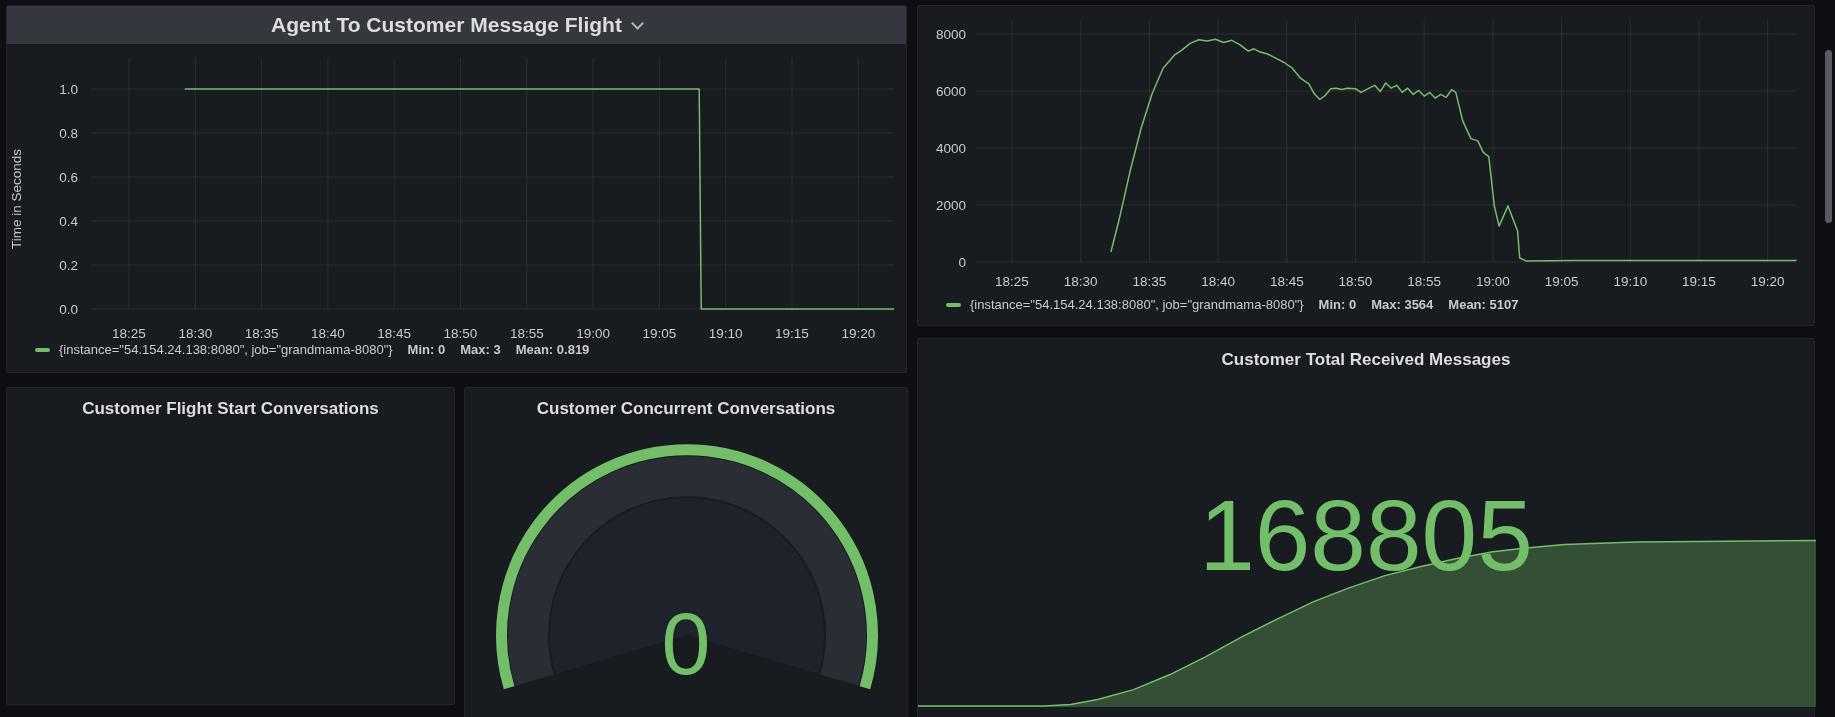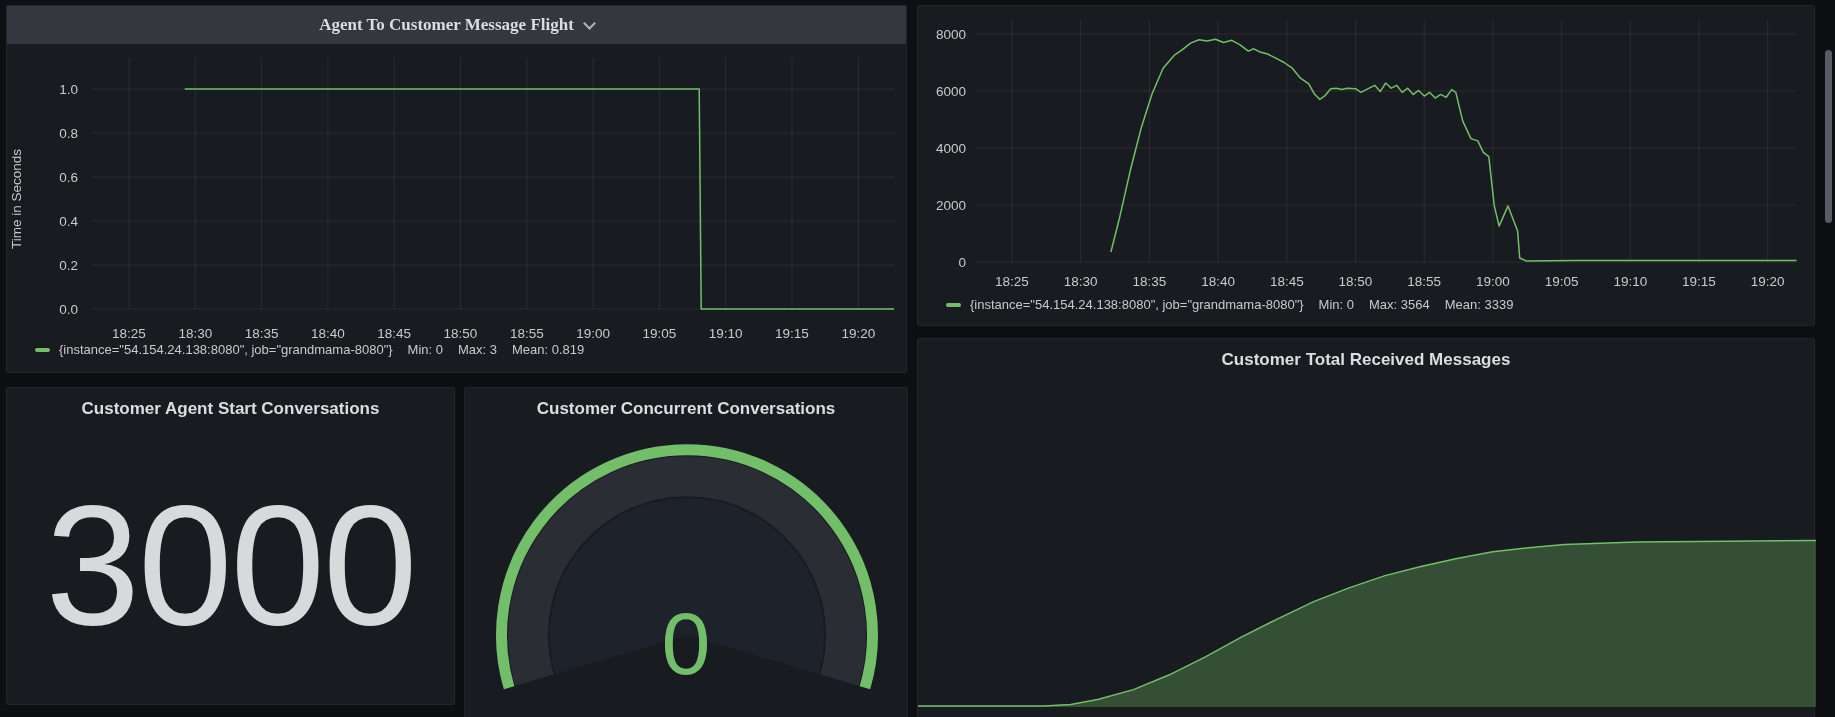--- a/index.html
+++ b/index.html
@@ -2,32 +2,32 @@
 <html style="--page-bg: #0e0f12; --panel-bg: #181b1f; --panel-border: #23252a; --header-bg: #34373d; --title-text: #dcdde0; --axis-text: #c9cacc; --legend-text: #c9cacc; --grid: rgba(255,255,255,0.08); --green: #73BF69; --stat-text: #d8d9da; --area-fill: rgba(115,191,105,0.32); --gauge-track: #2a2d34; --gauge-inner: #1e222a; --scrollbar: #585b61;"><head>
 <meta charset="utf-8">
 <style>
   html,body{margin:0;padding:0;background:#0e0f12;}
   .page{position:relative;width:1835px;height:717px;overflow:hidden;
         font-family:"Liberation Sans",sans-serif;background:var(--page-bg,#0e0f12);}
   .panel{position:absolute;background:var(--panel-bg,#181b1f);border:1px solid var(--panel-border,#23252a);
          border-radius:2px;box-sizing:border-box;}
   .phead{position:absolute;top:0;left:0;right:0;height:38px;background:var(--header-bg,#34373d);
          display:flex;align-items:center;justify-content:center;z-index:4;}
-  .ptitle{font-size:17px;font-weight:700;color:var(--title-text,#dcdde0);font-family:Liberation Serif, serif;}
+  .ptitle{font-size:21px;font-weight:700;color:var(--title-text,#dcdde0);}
   .chev{width:7px;height:7px;border-right:2px solid #b3b5b8;border-bottom:2px solid #b3b5b8;
         transform:rotate(45deg);margin-left:11px;margin-top:-4px;}
   .title-plain{position:absolute;top:11px;left:0;right:0;text-align:center;font-size:17px;
         font-weight:700;color:var(--title-text,#dcdde0);z-index:3;}
   .chart{position:absolute;inset:0;z-index:1;}
   svg{display:block;}
   svg text.tick{font-family:"Liberation Sans",sans-serif;font-size:13.5px;fill:var(--axis-text,#c9cacc);}
   .legend{position:absolute;left:28px;display:flex;align-items:center;font-size:13px;
           color:var(--legend-text,#c9cacc);z-index:3;white-space:nowrap;}
   .dash{width:15px;height:4px;border-radius:2px;background:var(--green,#73BF69);margin-right:9px;flex:none;}
-  .lgs{margin-left:15px;}
+  .lgs{margin-left:15px;font-weight:bold;}
   .statwrap{position:absolute;top:38px;bottom:0;left:0;right:0;display:flex;
             align-items:center;justify-content:center;}
   .bigvalue{font-size:170px;line-height:1;color:var(--stat-text,#d8d9da);letter-spacing:-2px;}
   .gaugevalue{position:absolute;top:212px;left:0;right:0;text-align:center;font-size:88px;
               line-height:1;color:var(--green,#73BF69);z-index:2;}
   .p5value{position:absolute;top:146px;left:0;right:0;text-align:center;font-size:100px;
            line-height:1;color:var(--green,#73BF69);z-index:2;}
   .sbthumb{position:absolute;left:1825px;top:50px;width:7px;height:173px;border-radius:4px;
            background:var(--scrollbar,#585b61);}
 </style>
@@ -130,29 +130,26 @@
           <line x1="58" x2="878" y1="28" y2="28" stroke="var(--grid)"></line>
           <text x="48" y="32.5" text-anchor="end" class="tick">8000</text>
           <polyline points="192.9,246.0 201.2,213.3 212.2,164.8 223.2,122.0 234.1,87.8 245.1,62.2 256.1,49.4 264.4,43.7 272.6,37.1 280.9,33.7 289.1,35.1 297.4,33.2 305.6,36.5 313.8,34.3 322.1,38.8 330.3,45.1 335.8,42.8 341.3,45.7 349.6,48.0 357.8,52.2 366.1,56.5 374.3,62.2 382.5,72.2 390.8,77.9 396.3,87.8 401.8,93.5 407.3,89.3 412.8,82.7 418.3,82.2 423.8,83.6 429.3,82.2 437.5,82.7 443.0,86.4 451.2,82.2 456.7,79.3 462.2,85.6 467.7,77.0 473.2,82.2 478.7,79.3 484.2,86.4 489.7,82.2 495.2,88.4 500.7,84.4 506.2,90.1 511.7,86.4 517.2,92.1 522.7,88.4 528.2,91.3 533.7,83.6 537.8,86.4 544.7,114.9 552.9,132.6 559.8,134.9 565.3,146.3 570.8,150.6 576.3,199.9 581.1,220.1 590.0,199.9 599.6,224.9 601.7,252.0 607.9,254.9 657.3,254.4 878.6,254.4" fill="none" stroke="#73BF69" stroke-width="1.5" stroke-linejoin="round"></polyline>
         </svg>
       </div>
     <div class="legend" style="top:291px">
       <span class="dash"></span>
       <span>{instance="54.154.24.138:8080", job="grandmama-8080"}</span>
       <span class="lgs">Min: 0</span>
       <span class="lgs">Max: 3564</span>
-      <span class="lgs">Mean: 3339</span>
+      <span class="lgs">Mean: 5107</span>
     </div>
   </section>
 
   <section class="panel" style="left:6px;top:387px;width:449px;height:318px">
-    <div class="title-plain">Customer Agent Start Conversations</div>
-    <div class="statwrap">
-      <div class="bigvalue">3000</div>
-    </div>
+    <div class="title-plain">Customer Flight Start Conversations</div>
   </section>
 
   <section class="panel" style="left:464px;top:387px;width:444px;height:356px">
     <div class="title-plain">Customer Concurrent Conversations</div>
     <div class="chart" id="chart-gauge">
         <svg width="444" height="318">
           <path d="M222 247L90.6 285.9A137 137 0 1 1 353.4 285.9Z" fill="var(--gauge-inner)"></path>
           <path d="M69.5 292.2A159 159 0 1 1 374.5 292.2" fill="none" stroke="var(--gauge-track)" stroke-width="40"></path>
           <path d="M44.1 299.7A185.5 185.5 0 1 1 399.9 299.7" fill="none" stroke="var(--green)" stroke-width="11"></path>
         </svg>
@@ -161,16 +158,17 @@
   </section>
 
   <section class="panel" style="left:917px;top:338px;width:898px;height:476px">
     <div class="title-plain">Customer Total Received Messages</div>
     <div class="chart" id="chart-received">
         <svg width="898" height="368">
           <path d="M0.0,367.0L125.7,367.0L152.7,365.4L179.6,360.4L215.5,350.6L251.4,335.8L287.4,317.8L323.3,298.1L359.2,280.1L395.1,262.9L431.0,248.9L467.0,236.6L502.9,227.6L538.8,219.4L574.7,212.8L610.6,208.7L646.6,205.5L718.4,203.0L808.2,202.2L898.0,201.4L898,368L0,368Z" fill="var(--area-fill)"></path>
           <polyline points="0.0,367.0 125.7,367.0 152.7,365.4 179.6,360.4 215.5,350.6 251.4,335.8 287.4,317.8 323.3,298.1 359.2,280.1 395.1,262.9 431.0,248.9 467.0,236.6 502.9,227.6 538.8,219.4 574.7,212.8 610.6,208.7 646.6,205.5 718.4,203.0 808.2,202.2 898.0,201.4" fill="none" stroke="var(--green)" stroke-width="1.5"></polyline>
         </svg>
       </div>
+    <div class="p5value">168805</div>
   </section>
 
   <div class="sbthumb"></div>
 </div>
 
 </body></html>

